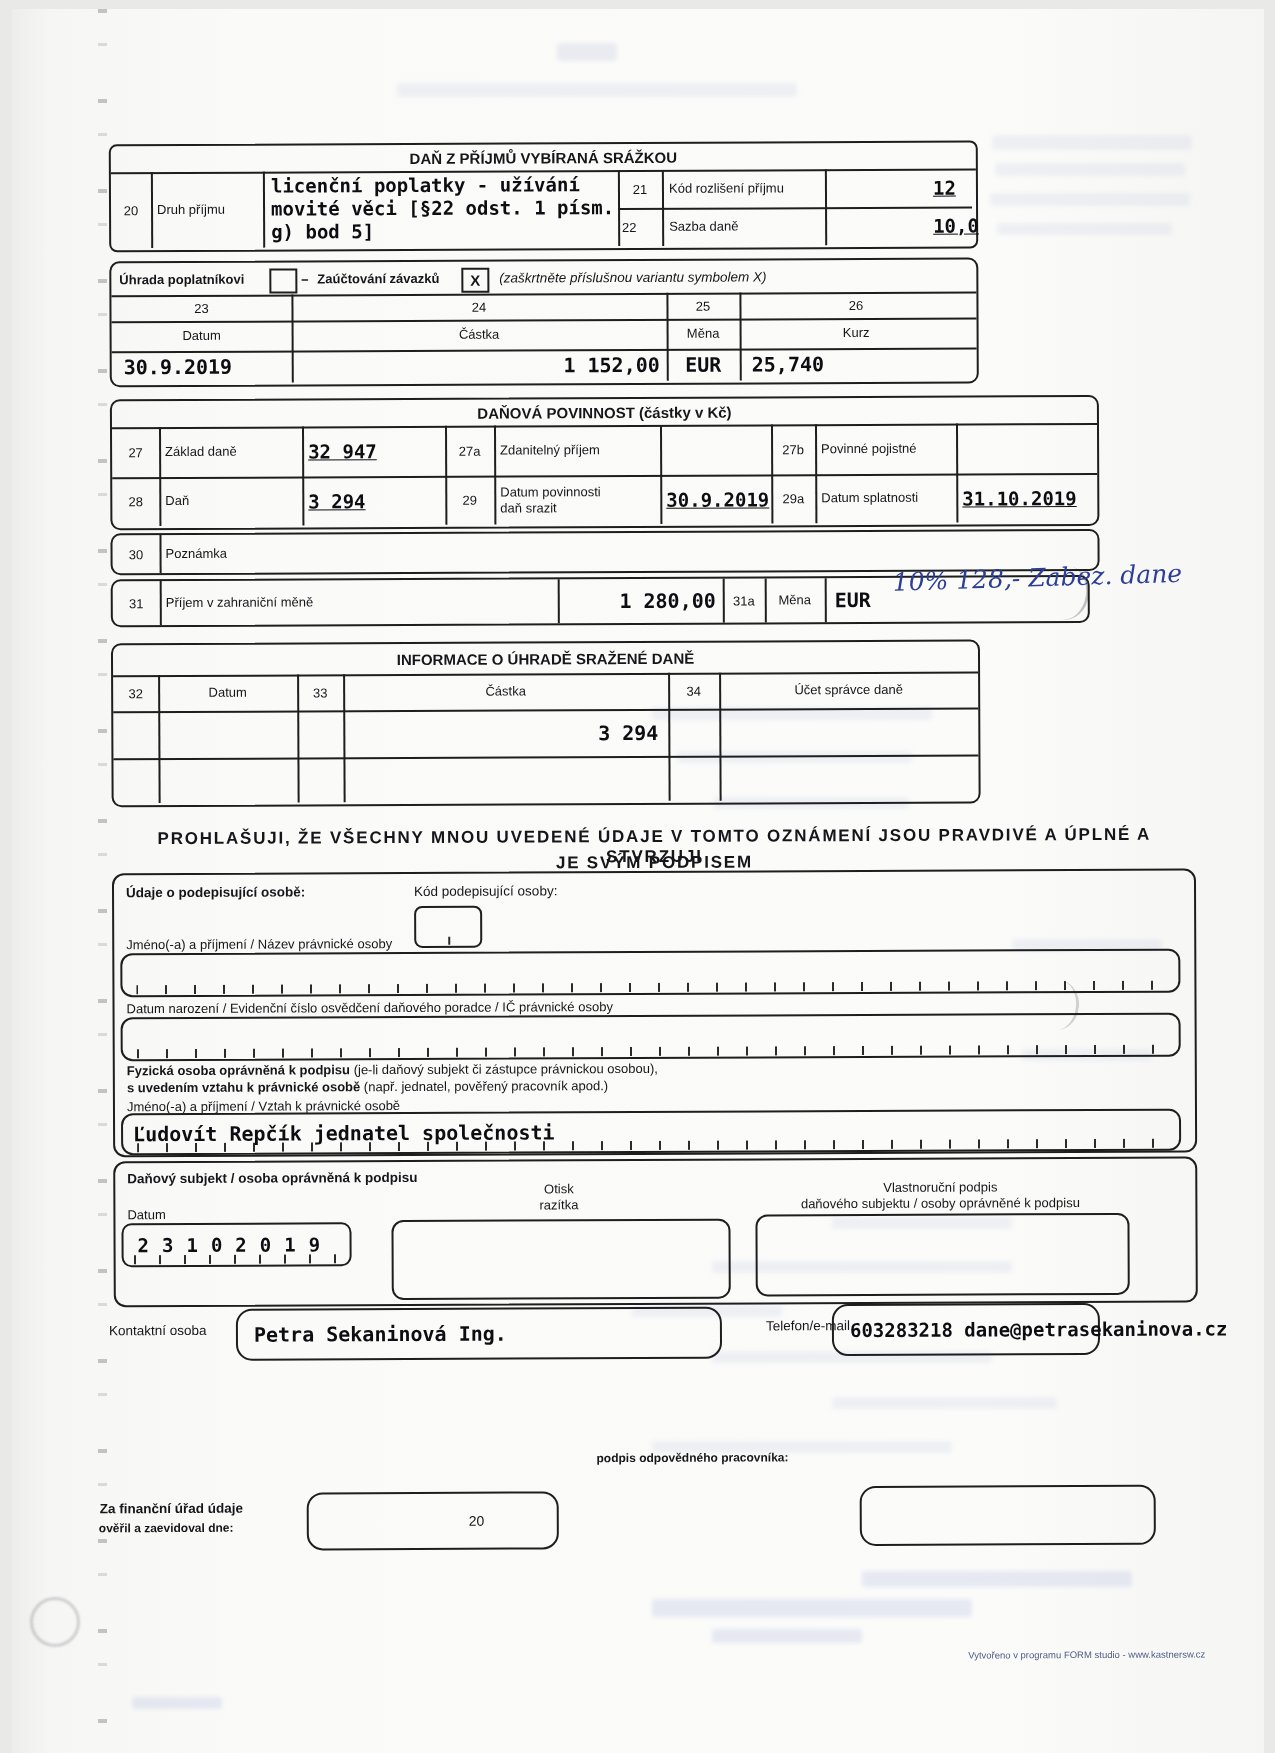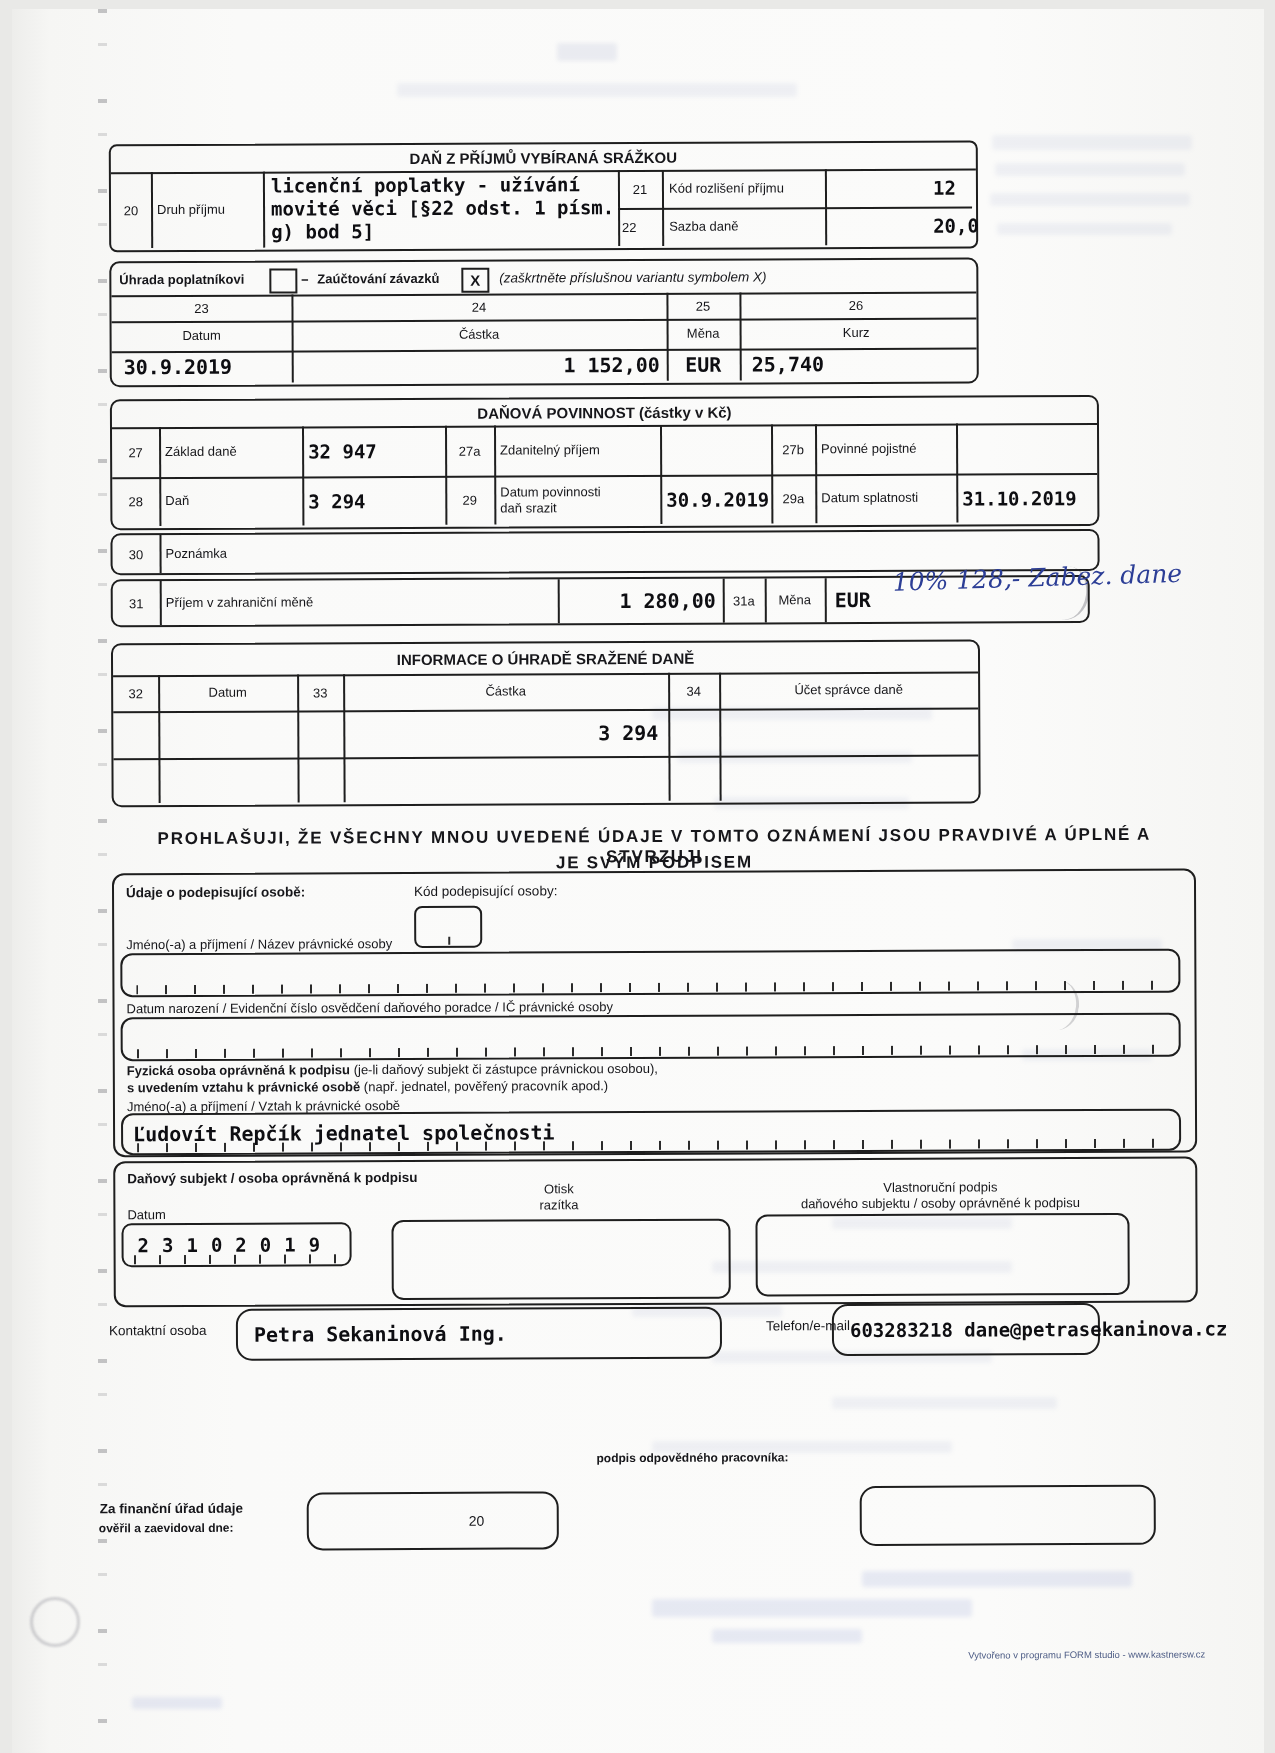--- a/index.html
+++ b/index.html
@@ -14,21 +14,21 @@
   .vl{position:absolute;width:2px;background:#1e1e1e;}
   .cell{position:absolute;display:flex;align-items:center;}
   .c{justify-content:center;text-align:center;}
   .rgt{justify-content:flex-end;}
   .lbl{font-size:13px;line-height:1.25;color:#16161a;}
   .lbl-b{font-weight:bold;}
   .it{font-style:italic;}
   .num{font-size:13px;}
   .ttl{font-weight:bold;font-size:15px;}
   .mono{font-family:"DejaVu Sans Mono",monospace;font-weight:bold;color:#0e0e12;font-size:20px;}
-  .mono19{font-size:19px;} .mono20{font-size:20px;}
+  .mono19{font-size:19px;text-decoration:underline;} .mono20{font-size:20px;}
   .pre{white-space:pre-line;}
   .ticks{position:absolute;bottom:1px;height:9px;background:repeating-linear-gradient(to right,#2b2b2b 0 2px,transparent 2px 29px);}
   .hand{font-family:"DejaVu Serif",serif;font-style:italic;font-size:25px;color:#2c3e96;transform:rotate(-1.5deg);white-space:nowrap;}
   .ghost{position:absolute;background:#8d98c2;opacity:.11;filter:blur(2px);border-radius:3px;}
   .ghostb{position:absolute;background:#6f80c8;opacity:.14;filter:blur(2px);border-radius:3px;}
   .chk{position:absolute;border:2px solid #1e1e1e;display:flex;align-items:center;justify-content:center;
        font-weight:bold;font-size:15px;background:transparent;}
   .footer{font-size:9.5px;color:#4d5c85;}
 </style>
 </head>
@@ -78,21 +78,21 @@
       <div class="cell c num" style="left:0;top:26px;width:40px;height:76px;">20</div>
       <div class="cell lbl" style="left:46px;top:26px;width:104px;height:76px;">Druh příjmu</div>
       <div class="abs mono pre" style="left:160px;top:29px;font-size:19px;line-height:23px;">licenční poplatky - užívání
 movité věci [§22 odst. 1 písm.
 g) bod 5]</div>
       <div class="cell c num" style="left:507px;top:26px;width:44px;height:38px;">21</div>
       <div class="cell lbl" style="left:558px;top:26px;height:38px;">Kód rozlišení příjmu</div>
       <div class="cell mono mono19" style="left:822px;top:26px;height:38px;">12</div>
       <div class="cell c num" style="left:496px;top:64px;width:44px;height:38px;">22</div>
       <div class="cell lbl" style="left:558px;top:64px;height:38px;">Sazba daně</div>
-      <div class="cell mono mono19" style="left:822px;top:64px;height:38px;">20,0</div>
+      <div class="cell mono mono19" style="left:822px;top:64px;height:38px;">10,0</div>
     </div>
 
     <div class="box" style="left:100px;top:250px;width:865px;height:122px;">
       <div class="cell lbl lbl-b" style="left:8px;top:5px;height:24px;">Úhrada poplatníkovi</div>
       <div class="chk" style="left:158px;top:6px;width:24px;height:21px;"></div>
       <div class="cell lbl lbl-b" style="left:190px;top:5px;height:24px;">–</div>
       <div class="cell lbl lbl-b" style="left:206px;top:5px;height:24px;">Zaúčtování závazků</div>
       <div class="chk" style="left:350px;top:6px;width:24px;height:21px;">X</div>
       <div class="cell lbl it" style="left:388px;top:5px;height:24px;font-size:13.5px;">(zaškrtněte příslušnou variantu symbolem X)</div>
       <div class="hl" style="left:0;top:32px;width:100%;"></div>

